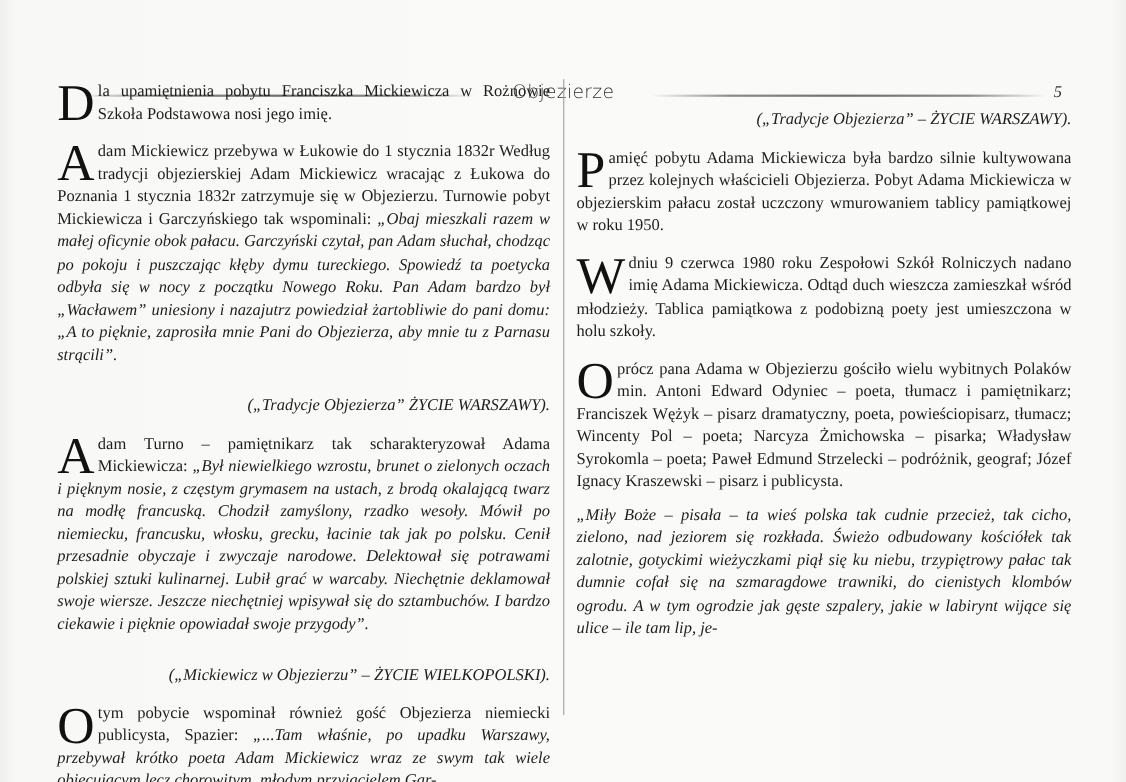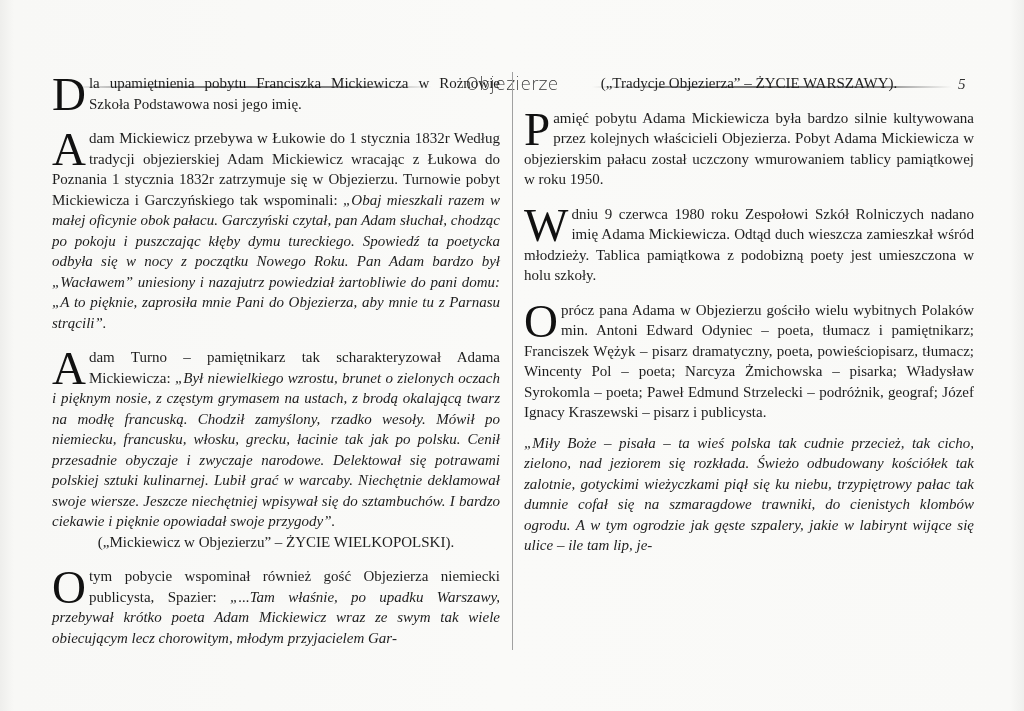--- a/index.html
+++ b/index.html
@@ -25,21 +25,21 @@
   .divider { position: absolute; left: 512px; top: 72px; width: 1px; height: 578px; background: #a0a0a0; }
 
   .col { position: absolute; top: 73px; font-size: 15px; line-height: 20.5px; }
   .col.left { left: 52px; width: 448px; }
   .col.right { left: 524px; width: 450px; }
 
   p { margin: 0; text-align: justify; }
   .gap { margin-top: 14px; }
   .gap-s { margin-top: 10px; }
   .it { font-style: italic; }
-  .src { text-align: center; margin-top: 0; }
+  .src { text-align: right; font-style: italic; margin-top: 26px; }
   .dropcap { float: left; font-size: 47px; line-height: 38px; margin: 2px 3px -2px 0; font-family: "Liberation Serif", "DejaVu Serif", serif; color: #111; }
 </style>
 </head>
 <body>
 
 <div class="page">
 
   <div class="header">
     <div class="rule left"></div>
     <div class="running-title">Objezierze</div>
@@ -49,20 +49,21 @@
 
   <div class="divider"></div>
 
   <div class="col left">
     <p>
       <span class="dropcap">D</span><span>la upamiętnienia pobytu Franciszka Mickiewicza w Rożnowie Szkoła Podstawowa nosi jego imię.</span>
     </p>
     <p class="gap" style="clear:both;">
       <span class="dropcap">A</span><span>dam Mickiewicz przebywa w Łukowie do 1 stycznia 1832r Według tradycji objezierskiej Adam Mickiewicz wracając z Łukowa do Poznania 1 stycznia 1832r zatrzymuje się w Objezierzu. Turnowie pobyt Mickiewicza i Garczyńskiego tak wspominali: </span><span class="it">„Obaj mieszkali razem w małej oficynie obok pałacu. Garczyński czytał, pan Adam słuchał, chodząc po pokoju i puszczając kłęby dymu tureckiego. Spowiedź ta poetycka odbyła się w nocy z początku Nowego Roku. Pan Adam bardzo był „Wacławem” uniesiony i nazajutrz powiedział żartobliwie do pani domu: „A to pięknie, zaprosiła mnie Pani do Objezierza, aby mnie tu z Parnasu strącili”.</span>
     </p>
+    <p class="src">(„Tradycje Objezierza” ŻYCIE WARSZAWY).</p>
     <p class="gap" style="clear:both;">
       <span class="dropcap">A</span><span>dam Turno – pamiętnikarz tak scharakteryzował Adama Mickiewicza: </span><span class="it">„Był niewielkiego wzrostu, brunet o zielonych oczach i pięknym nosie, z częstym grymasem na ustach, z brodą okalającą twarz na modłę francuską. Chodził zamyślony, rzadko wesoły. Mówił po niemiecku, francusku, włosku, grecku, łacinie tak jak po polsku. Cenił przesadnie obyczaje i zwyczaje narodowe. Delektował się potrawami polskiej sztuki kulinarnej. Lubił grać w warcaby. Niechętnie deklamował swoje wiersze. Jeszcze niechętniej wpisywał się do sztambuchów. I bardzo ciekawie i pięknie opowiadał swoje przygody”.</span>
     </p>
     <p class="src">(„Mickiewicz w Objezierzu” – ŻYCIE WIELKOPOLSKI).</p>
     <p class="gap" style="clear:both;">
       <span class="dropcap">O</span><span>tym pobycie wspominał również gość Objezierza niemiecki publicysta, Spazier: </span><span class="it">„...Tam właśnie, po upadku Warszawy, przebywał krótko poeta Adam Mickiewicz wraz ze swym tak wiele obiecującym lecz chorowitym, młodym przyjacielem Gar-</span>
     </p>
   </div>
 
   <div class="col right">

